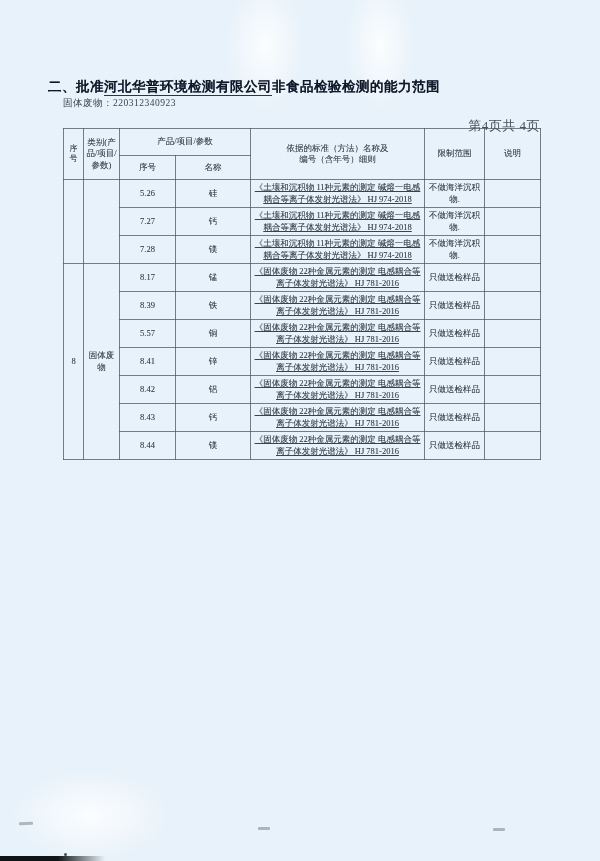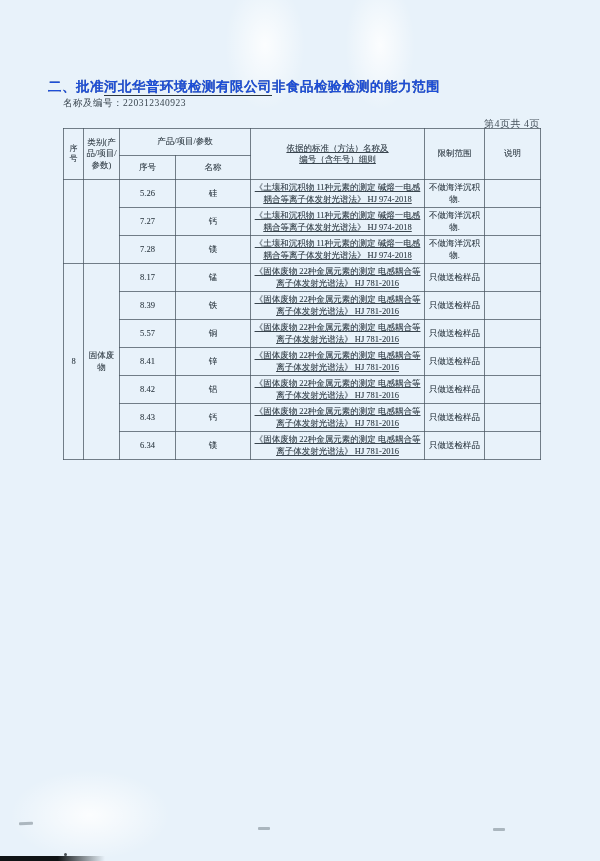--- a/index.html
+++ b/index.html
@@ -27,40 +27,40 @@
   .blotch.b3 { left: 10px; top: 770px; width: 160px; height: 90px; }
 
   .doc-title {
     position: absolute;
     left: 0; top: 78px;
     width: 488px;
     text-align: center;
     font-size: 13.5px;
     font-weight: bold;
     letter-spacing: 0.5px;
-    color: #1d4ed8;
+    color: #0f172a;
     text-shadow: 0 0 0.6px rgba(44,54,61,0.55);
   }
   .doc-title .company {
     border-bottom: 1.2px solid #2c363d;
     padding-bottom: 0.5px;
   }
   .meta-line {
     position: absolute;
     left: 63px;
     font-size: 9.5px;
     color: #39454e;
     letter-spacing: 0.5px;
   }
   .meta-cert { top: 97px; }
   .meta-addr { top: 114px; }
   .page-indicator {
     position: absolute;
     right: 60px; top: 117px;
-    font-size: 10px;
+    font-size: 13px;
     color: #46525c;
     letter-spacing: 0.5px;
   }
 
   table.cap-table {
     position: absolute;
     left: 63px; top: 128px;
     width: 477px;
     border-collapse: collapse;
     table-layout: fixed;
@@ -74,21 +74,21 @@
     text-align: center;
     vertical-align: middle;
     padding: 1px 2px;
     font-weight: normal;
     word-break: break-all;
     overflow: hidden;
   }
   tr.hdr1 { height: 27px; }
   tr.hdr2 { height: 24px; }
   tr.data-row { height: 28px; }
-  .std-head-inner { display: inline-block; max-width: 106px; text-decoration: underline; }
+  .std-head-inner { display: inline-block; max-width: 106px; }
   .cat-cell { padding: 1px 1px; margin-top: 36px; }
   .std-cell { font-size: 8.5px; text-decoration: underline; }
   .no-col { font-size: 8px; letter-spacing: 0; padding: 1px 0; }
 
   
   .scan-strip {
     position: absolute;
     left: 0; top: 856px;
     width: 105px; height: 5px;
     background: linear-gradient(to right, #101416 55%, rgba(16,20,22,0));
@@ -109,21 +109,21 @@
 <body>
 
 <div class="page">
 
   <div class="blotch b1"></div>
   <div class="blotch b2"></div>
   <div class="blotch b3"></div>
 
   <div class="doc-title"><span>二、批准</span><span class="company">河北华普环境检测有限公司</span><span>非食品检验检测的能力范围</span></div>
 
-  <div class="meta-line meta-cert"><span>名称及编号：</span><span>220312340923</span></div>
+  <div class="meta-line meta-cert"><span>固体废物：</span><span>220312340923</span></div>
 
 
   <div class="page-indicator">第4页共 4页</div>
 
   <table class="cap-table">
     <colgroup>
       <col style="width:20px">
         <col style="width:36px">
         <col style="width:56px">
         <col style="width:75px">
@@ -207,21 +207,21 @@
         <td></td>
       </tr>
       <tr class="data-row">
         <td>8.43</td>
         <td>钙</td>
         <td class="std-cell">《固体废物 22种金属元素的测定 电感耦合等离子体发射光谱法》 HJ 781-2016</td>
         <td>只做送检样品</td>
         <td></td>
       </tr>
       <tr class="data-row">
-        <td>6.34</td>
+        <td>8.44</td>
         <td>镁</td>
         <td class="std-cell">《固体废物 22种金属元素的测定 电感耦合等离子体发射光谱法》 HJ 781-2016</td>
         <td>只做送检样品</td>
         <td></td>
       </tr>
     </tbody>
   </table>
 
   <div class="smudge sm1"></div>
   <div class="smudge sm2"></div>

